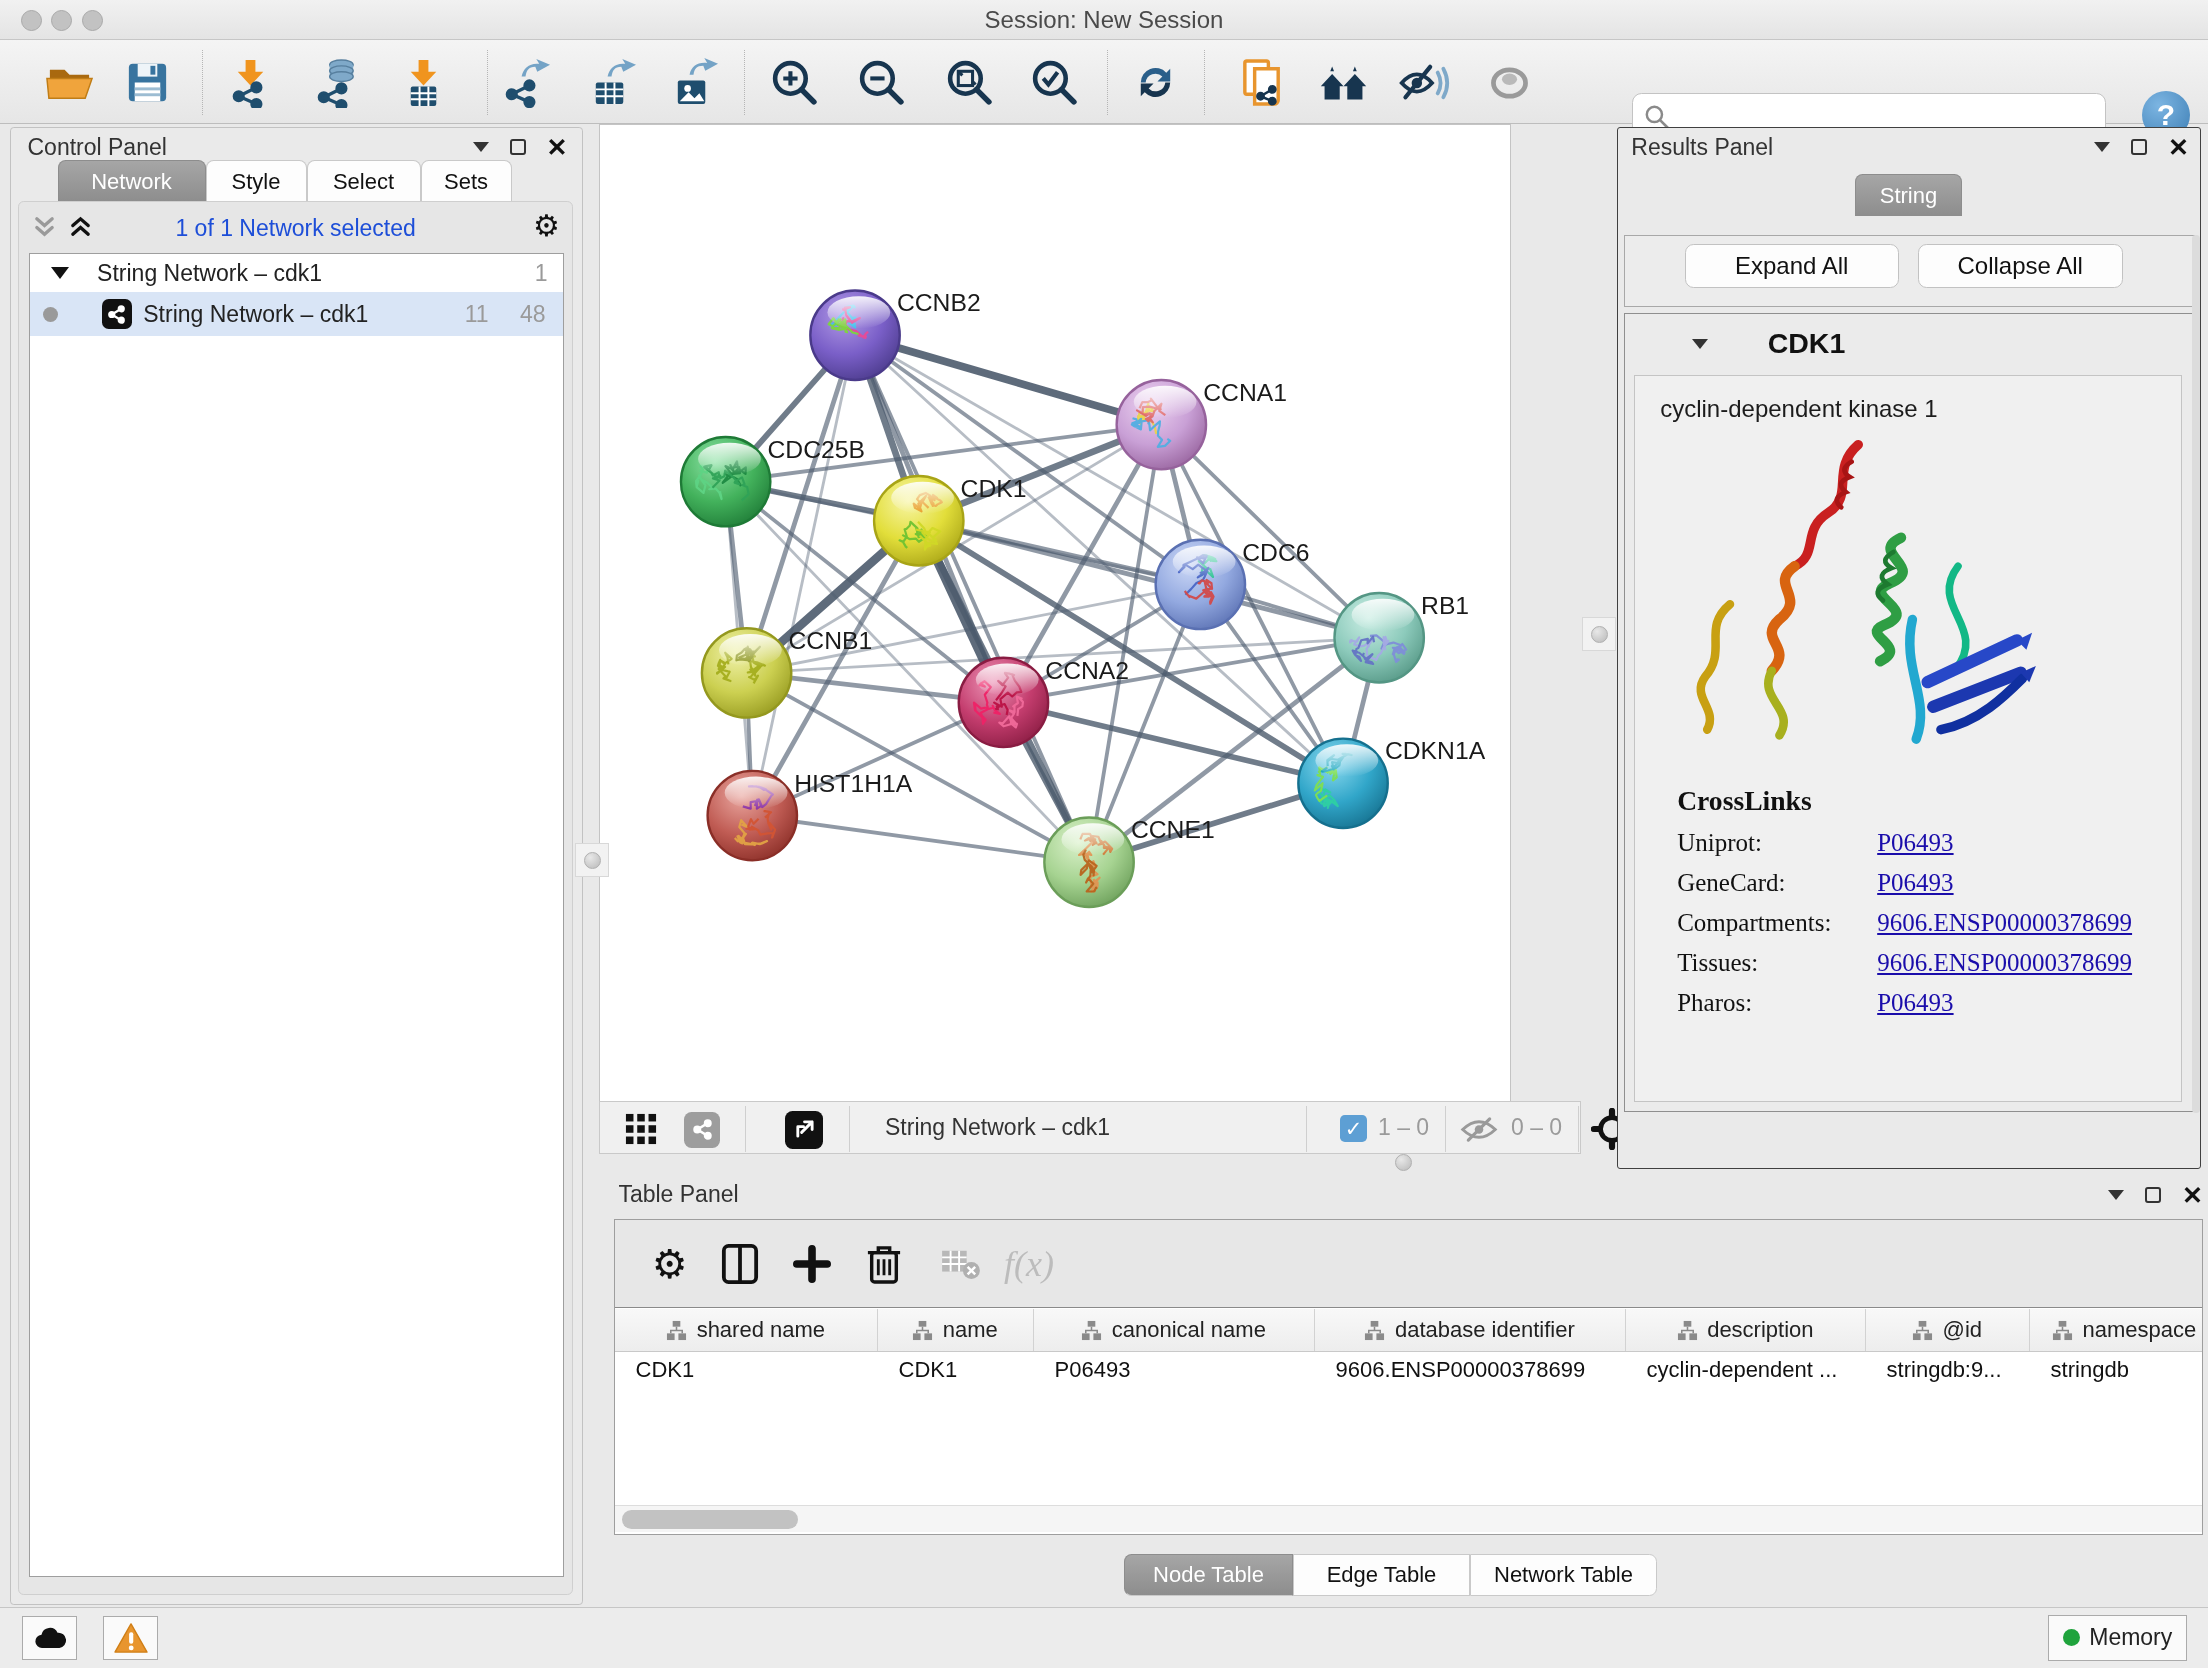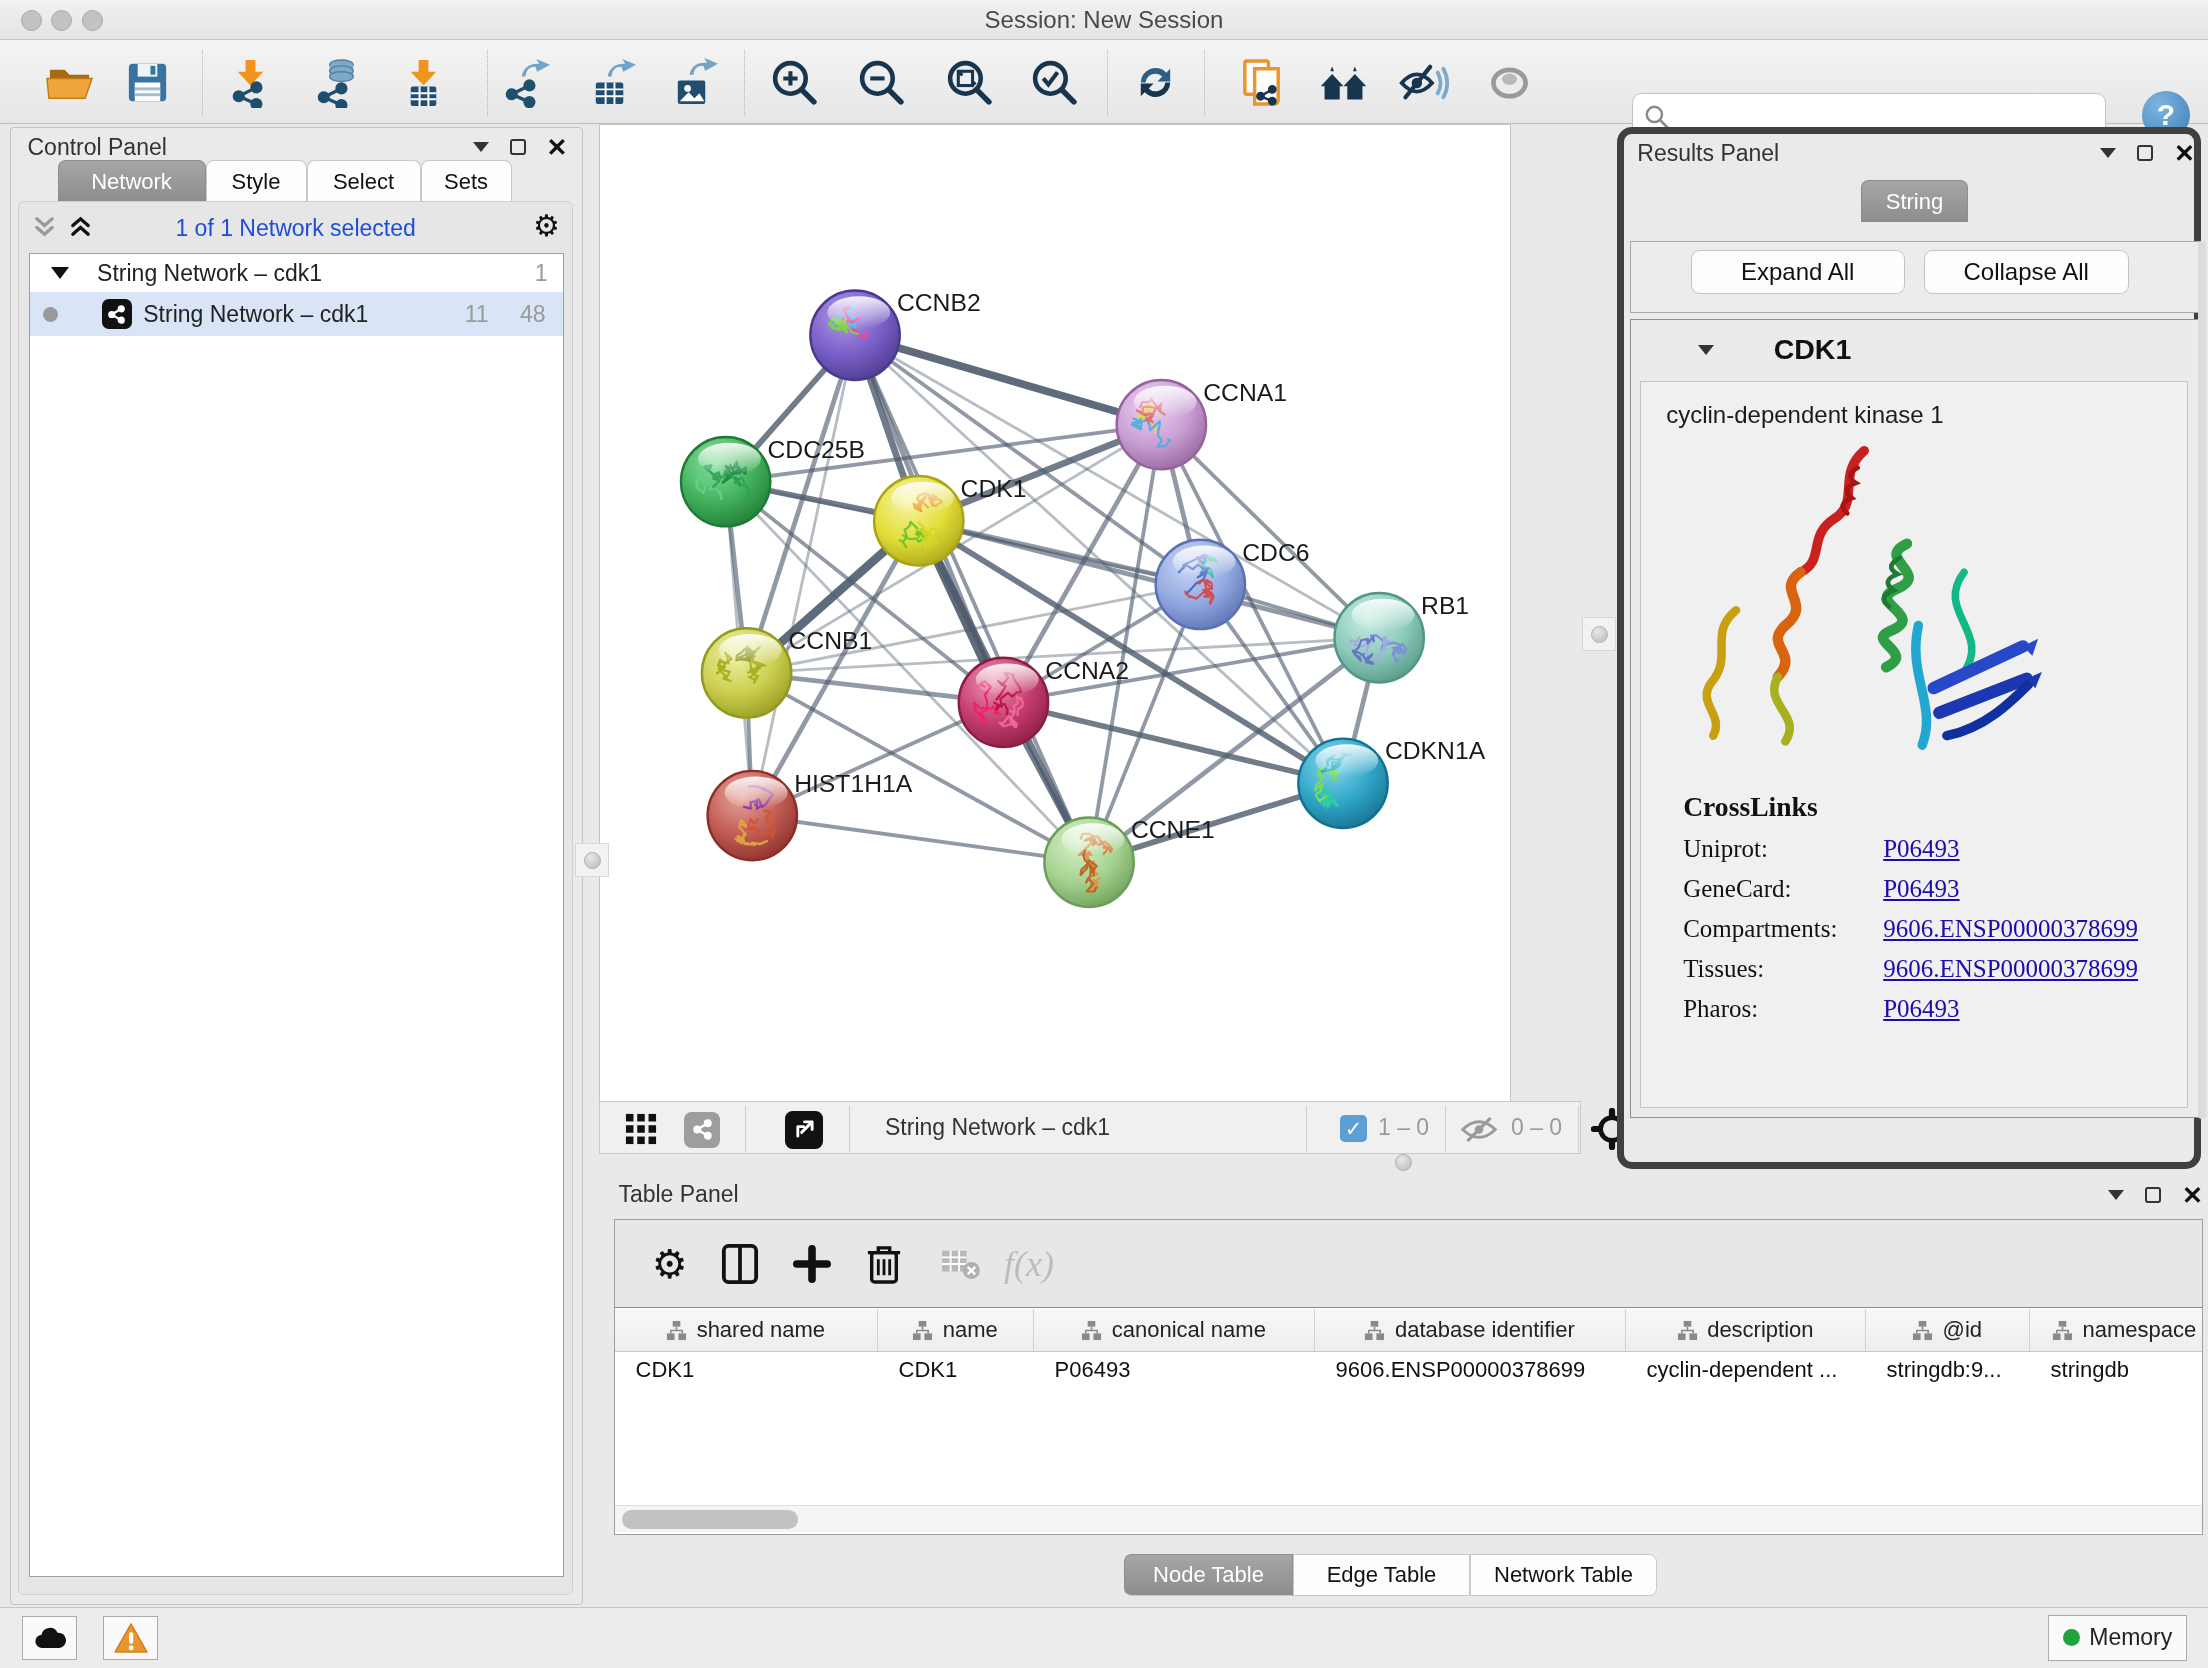--- a/index.html
+++ b/index.html
@@ -70,21 +70,21 @@
     line-height:27px; }
 
   
   .split-dot { position:absolute; width:34px; height:34px; background:#f2f2f2;
     border:1px solid #d8d8d8; display:flex; align-items:center; justify-content:center; }
   .split-dot i { display:block; width:17px; height:17px; border-radius:50%;
     background:radial-gradient(circle at 35% 30%, #e8e8e8, #b9b9b9); border:1px solid #b0b0b0; }
 
   
   #results-panel { position:absolute; left:1617px; top:127px; width:584px; height:1042px;
-    background:#eaeaea; border:7px solid #404040; border-radius:15px; }
+    background:#eaeaea; border:1px solid #404040; border-radius:3px; }
   #rp-tab { position:absolute; left:237px; top:46px; width:107px; }
   #rp-buttons { position:absolute; left:5.7px; top:107px; width:571px; height:72px;
     background:#ececec; border:1px solid #a8a8a8; }
   .rp-btn { position:absolute; top:7.6px; height:44px; background:#fdfdfd;
     border:1px solid #c2c2c2; border-radius:8.6px; font-size:24px; color:#111;
     display:flex; align-items:center; justify-content:center; }
   #rp-card { position:absolute; left:5.7px; top:185px; width:571px; height:799px;
     background:#ebebeb; border:1.9px solid #8f8f8f; }
   #rp-card-head { position:absolute; left:0; top:0; width:100%; height:61px; }
   #rp-gene { position:absolute; left:143px; top:13.3px; font-size:28.5px; font-weight:bold; color:#111; }

